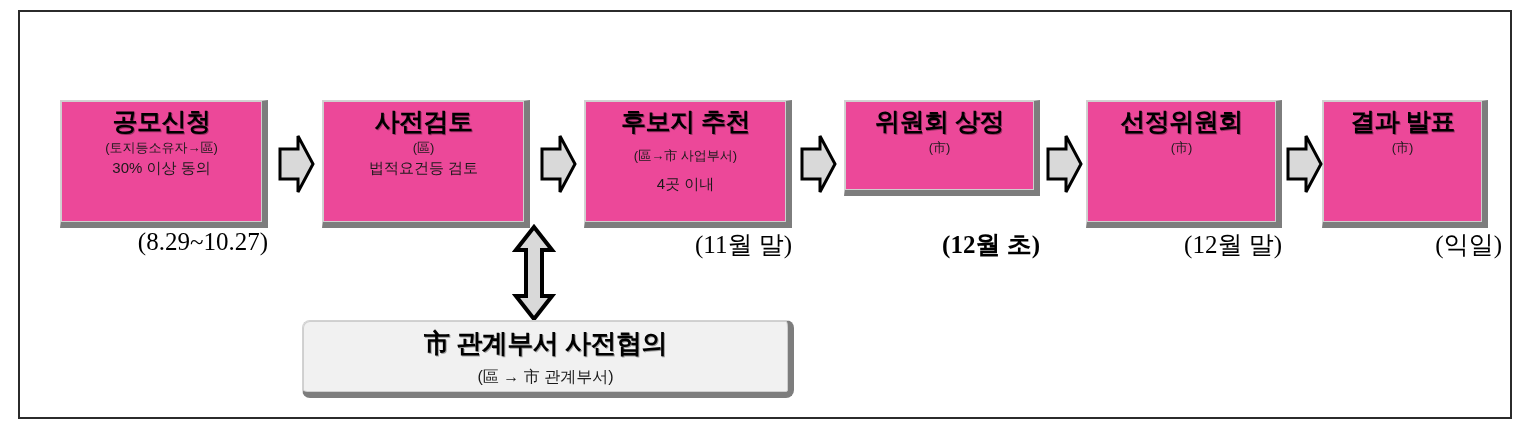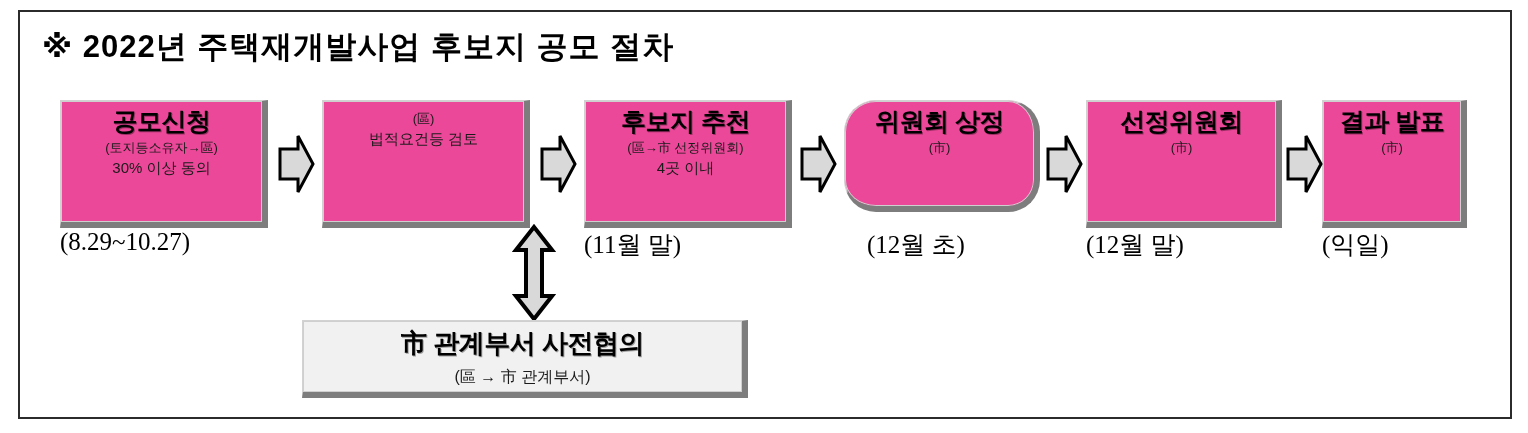--- a/index.html
+++ b/index.html
@@ -85,21 +85,21 @@
     line-height: 1.25;
     margin-top: 3px;
     white-space: nowrap;
   }
   
   .step-date {
     position: absolute;
     font-family: "Liberation Serif", "DejaVu Serif", serif;
     font-size: 25px;
     color: #000000;
-    text-align: left;
+    text-align: right;
     white-space: nowrap;
   }
   
   .arrow-right {
     position: absolute;
   }
   .arrow-updown {
     position: absolute;
   }
   
@@ -135,56 +135,56 @@
     text-align: center;
   }
 </style>
 </head>
 <body>
 
 <div id="canvas">
 
   <div id="outer-frame"></div>
 
-  <div id="page-title">※ 2022년 주택재개발사업 후보지 공모 절차</div>
 
   <div class="step-box" style="left:60px; top:100px; width:208px; height:128px;">
     <div class="step-title">공모신청</div>
     <div class="step-sub">(토지등소유자→區)</div>
     <div class="step-sub2">30% 이상 동의</div>
   </div>
   <div class="step-date" style="left:60px; top:228px; width:208px;">(8.29~10.27)</div>
 
   <div class="step-box" style="left:322px; top:100px; width:208px; height:128px;">
+    <div class="step-title">사전검토</div>
     <div class="step-sub">(區)</div>
     <div class="step-sub2">법적요건등 검토</div>
   </div>
 
-  <div class="step-box" style="left:584px; top:100px; width:208px; height:128px;">
+  <div class="step-box" style="left:584px; top:100px; width:208px; height:128px;gap:8px;">
     <div class="step-title">후보지 추천</div>
-    <div class="step-sub">(區→市 선정위원회)</div>
+    <div class="step-sub">(區→市 사업부서)</div>
     <div class="step-sub2">4곳 이내</div>
   </div>
   <div class="step-date" style="left:584px; top:228px; width:208px;">(11월 말)</div>
 
-  <div class="step-box" style="left:844px; top:100px; width:196px; height:112px;border-radius:32px;">
+  <div class="step-box" style="left:844px; top:100px; width:196px; height:96px;">
     <div class="step-title">위원회 상정</div>
     <div class="step-sub">(市)</div>
     <div class="step-sub2"></div>
   </div>
-  <div class="step-date" style="left:867px; top:228px; width:196px;">(12월 초)</div>
+  <div class="step-date" style="left:844px; top:228px; width:196px;font-weight:bold;">(12월 초)</div>
 
   <div class="step-box" style="left:1086px; top:100px; width:196px; height:128px;align-items:center;">
     <div class="step-title">선정위원회</div>
     <div class="step-sub">(市)</div>
     <div class="step-sub2"></div>
   </div>
   <div class="step-date" style="left:1086px; top:228px; width:196px;">(12월 말)</div>
 
-  <div class="step-box" style="left:1322px; top:100px; width:145px; height:128px;">
+  <div class="step-box" style="left:1322px; top:100px; width:166px; height:128px;">
     <div class="step-title">결과 발표</div>
     <div class="step-sub">(市)</div>
     <div class="step-sub2"></div>
   </div>
   <div class="step-date" style="left:1322px; top:228px; width:180px;">(익일)</div>
 
   <div class="arrow-right" style="left:276px; top:133px; width:40px; height:62px;">
     <svg width="40" height="62" viewBox="0 0 40 62">
       <polygon points="4,16 22,16 22,3 37,31 22,59 22,46 4,46" fill="#d9d9d9" stroke="#000000" stroke-width="3" stroke-linejoin="miter"></polygon>
     </svg>
@@ -213,18 +213,18 @@
       <polygon points="4,16 22,16 22,3 37,31 22,59 22,46 4,46" fill="#d9d9d9" stroke="#000000" stroke-width="3" stroke-linejoin="miter"></polygon>
     </svg>
   </div>
 
   <div class="arrow-updown" style="left:512px; top:224px; width:44px; height:98px;">
     <svg width="44" height="98" viewBox="0 0 44 98">
       <polygon points="22,3 40,26 30,26 30,72 40,72 22,95 4,72 14,72 14,26 4,26" fill="#d9d9d9" stroke="#000000" stroke-width="4" stroke-linejoin="miter"></polygon>
     </svg>
   </div>
 
-  <div id="bottom-box" style="left:302px; top:320px; width:446px; height:78px;">
+  <div id="bottom-box" style="left:302px; top:320px; width:492px; height:78px;border-radius:8px;">
     <div class="bb-title">市 관계부서 사전협의</div>
     <div class="bb-sub">(區 → 市 관계부서)</div>
   </div>
 
 </div>
 
 </body></html>

